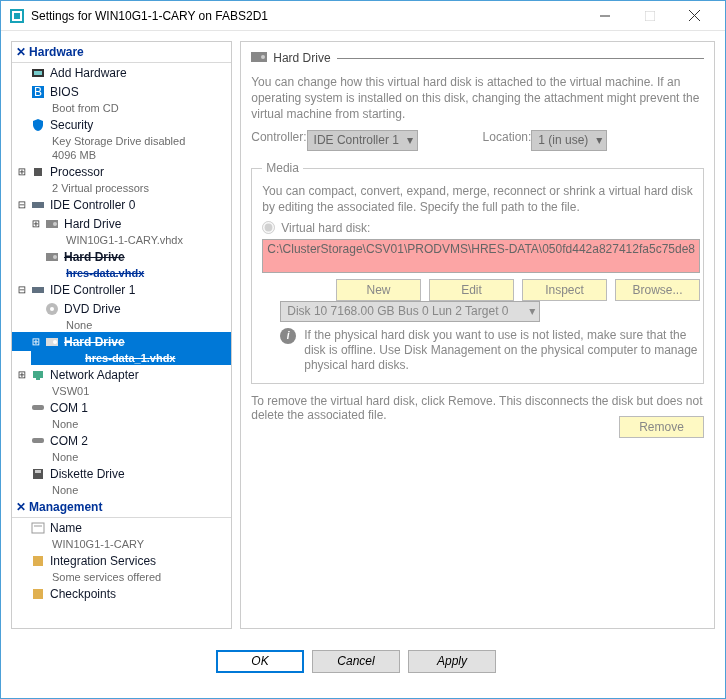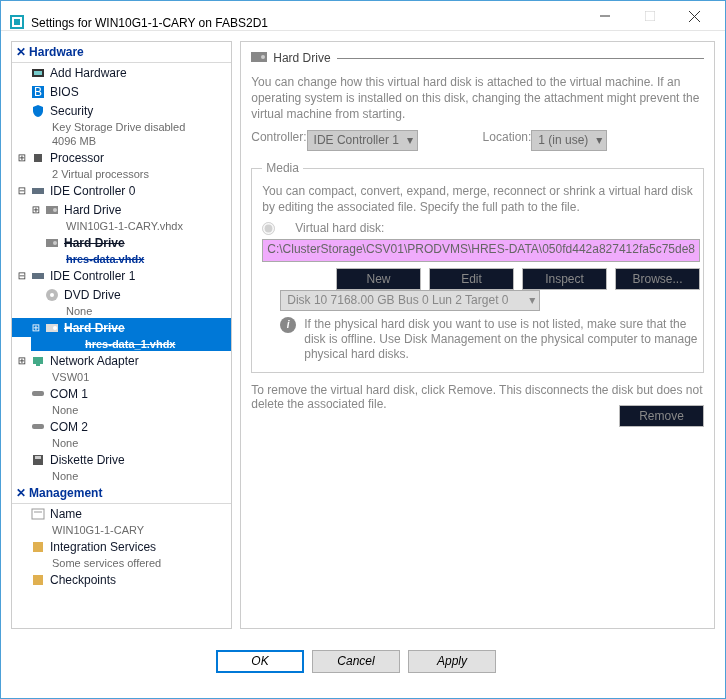--- a/index.html
+++ b/index.html
@@ -1,19 +1,19 @@
 <!DOCTYPE html>
 <html><head>
 <meta charset="utf-8">
 <style>
 * { box-sizing: border-box; margin: 0; padding: 0; font-family: "Segoe UI", Tahoma, sans-serif; font-size: 12px; }
 body { background: #fff; width: 726px; height: 699px; overflow: hidden; position: relative; border: 1px solid #4ca0d8; }
 
 
-.titlebar { height: 30px; display: flex; align-items: flex-end; padding: 0 8px; background: #fff; border-bottom: 1px solid #e5e5e5; }
+.titlebar { height: 30px; display: flex; align-items: center; padding: 0 8px; background: #fff; border-bottom: 1px solid #e5e5e5; }
 .titlebar .app-icon { width: 16px; height: 16px; margin-right: 6px; }
 .titlebar .title { flex: 1; font-size: 12px; color: #000; }
 .titlebar .win-btn { width: 45px; height: 28px; display: flex; align-items: center; justify-content: center; color: #555; }
 .titlebar .win-btn.disabled { color: #ccc; }
 
 
 .content { display: flex; height: 608px; padding: 10px; gap: 8px; }
 .left-pane { width: 242px; border: 1px solid #ccc; background: #fff; overflow-y: auto; overflow-x: hidden; }
 .right-pane { flex: 1; border: 1px solid #ccc; padding: 8px 10px; color: #666; display: flex; flex-direction: column; }
 
@@ -42,25 +42,25 @@
 .rp-desc { color:#888; line-height:16px; margin-bottom:8px; }
 
 .row { display:flex; gap:10px; margin-bottom:6px; }
 .col { flex:1; display:flex; flex-direction:row; }
 .ctl-label { color:#888; margin-bottom:2px; }
 .select-disabled { background:#ccc; border:1px solid #aaa; padding:2px 18px 2px 6px; color:#666; position:relative; height:21px; }
 .select-disabled::after { content:"▾"; position:absolute; right:4px; top:2px; color:#666; }
 
 fieldset.media { border:1px solid #ccc; padding:8px 3px 10px 10px; margin-top:4px; }
 fieldset.media legend { color:#888; padding:0 4px; }
-.radio-row { display:flex; align-items:flex-end; gap:20px; margin:6px 0 4px 0; color:#888; }
+.radio-row { display:flex; align-items:flex-start; gap:6px; margin:6px 0 4px 0; color:#888; }
 .radio-row input { accent-color:#888; }
-.path-box { width:100%; border:1px solid #aaa; background:#f0abfc; color:#666; padding:2px 4px; height:23px; white-space:nowrap; overflow:hidden; }
+.path-box { width:100%; border:1px solid #aaa; background:#fca5a5; color:#666; padding:2px 4px; height:34px; white-space:nowrap; overflow:hidden; }
 .btn-row { display:flex; gap:8px; margin-top:6px; justify-content:flex-end; }
-.gbtn { background:#0f172a; border:1px solid #bbb; color:#888; width:85px; height:22px; text-align:center; line-height:20px; }
+.gbtn { background:#fef9c3; border:1px solid #bbb; color:#888; width:85px; height:22px; text-align:center; line-height:20px; }
 .phys-select { background:#ddd; border:1px solid #aaa; color:#888; padding:2px 18px 2px 6px; width:260px; height:21px; position:relative; }
 .phys-select::after { content:"▾"; position:absolute; right:4px; top:2px; }
 .info-row { display:flex; gap:8px; margin-top:6px; color:#888; line-height:15px; }
 .info-ic { width:16px; height:16px; flex:0 0 16px; background:#888; border-radius:50%; color:#fff; text-align:center; font-size:10px; line-height:16px; font-style:italic; font-weight:bold; }
 
 .remove-area { margin-top:10px; color:#888; }
 .remove-btn { float:right; margin-top:8px; }
 
 
 .footer { height:44px; display:flex; justify-content:center; align-items:center; gap:8px; padding-right:14px;font-style:italic; }
@@ -121,20 +121,21 @@
 
     <div class="tree-item indent1">
       <span class="ic">
           <svg width="14" height="14">
             <rect x="1" y="1" width="12" height="12" fill="#0078d7"></rect>
             <text x="3" y="11" fill="#fff" font-size="8">B</text>
           </svg>
         </span>
       <span class="lbl">BIOS</span>
     </div>
+    <div class="tree-sub indent1">Boot from CD</div>
 
     <div class="tree-item indent1">
       <span class="ic">
           <svg width="14" height="14">
             <path d="M7 1 L12 3 V7 C12 10 9 13 7 13 C5 13 2 10 2 7 V3 Z" fill="#0078d7"></path>
           </svg>
         </span>
       <span class="lbl">Security</span>
     </div>
     <div class="tree-sub indent1">Key Storage Drive disabled</div>

